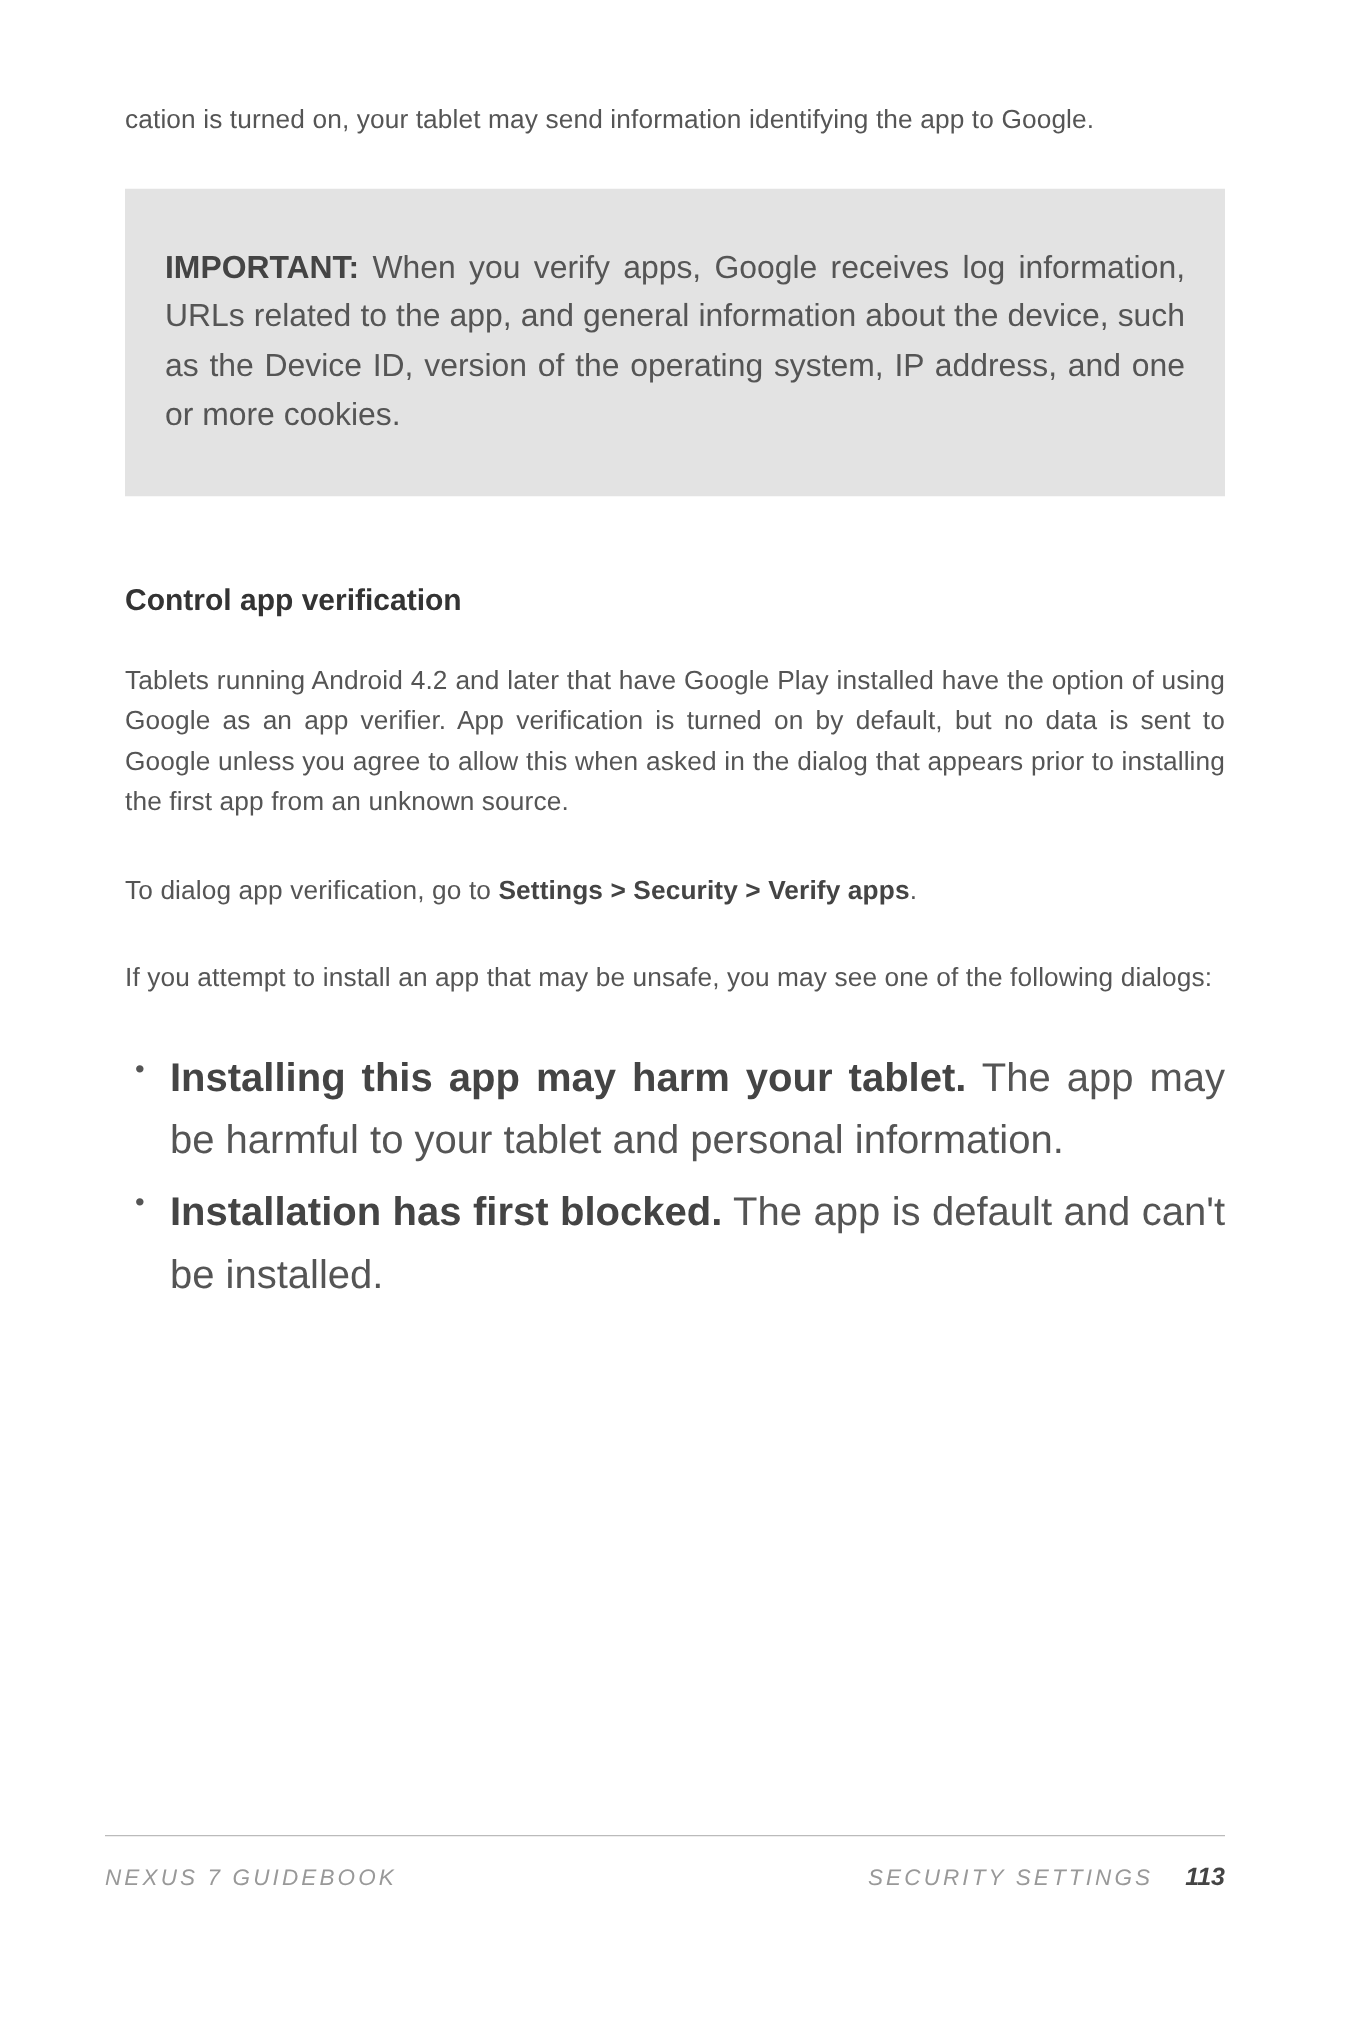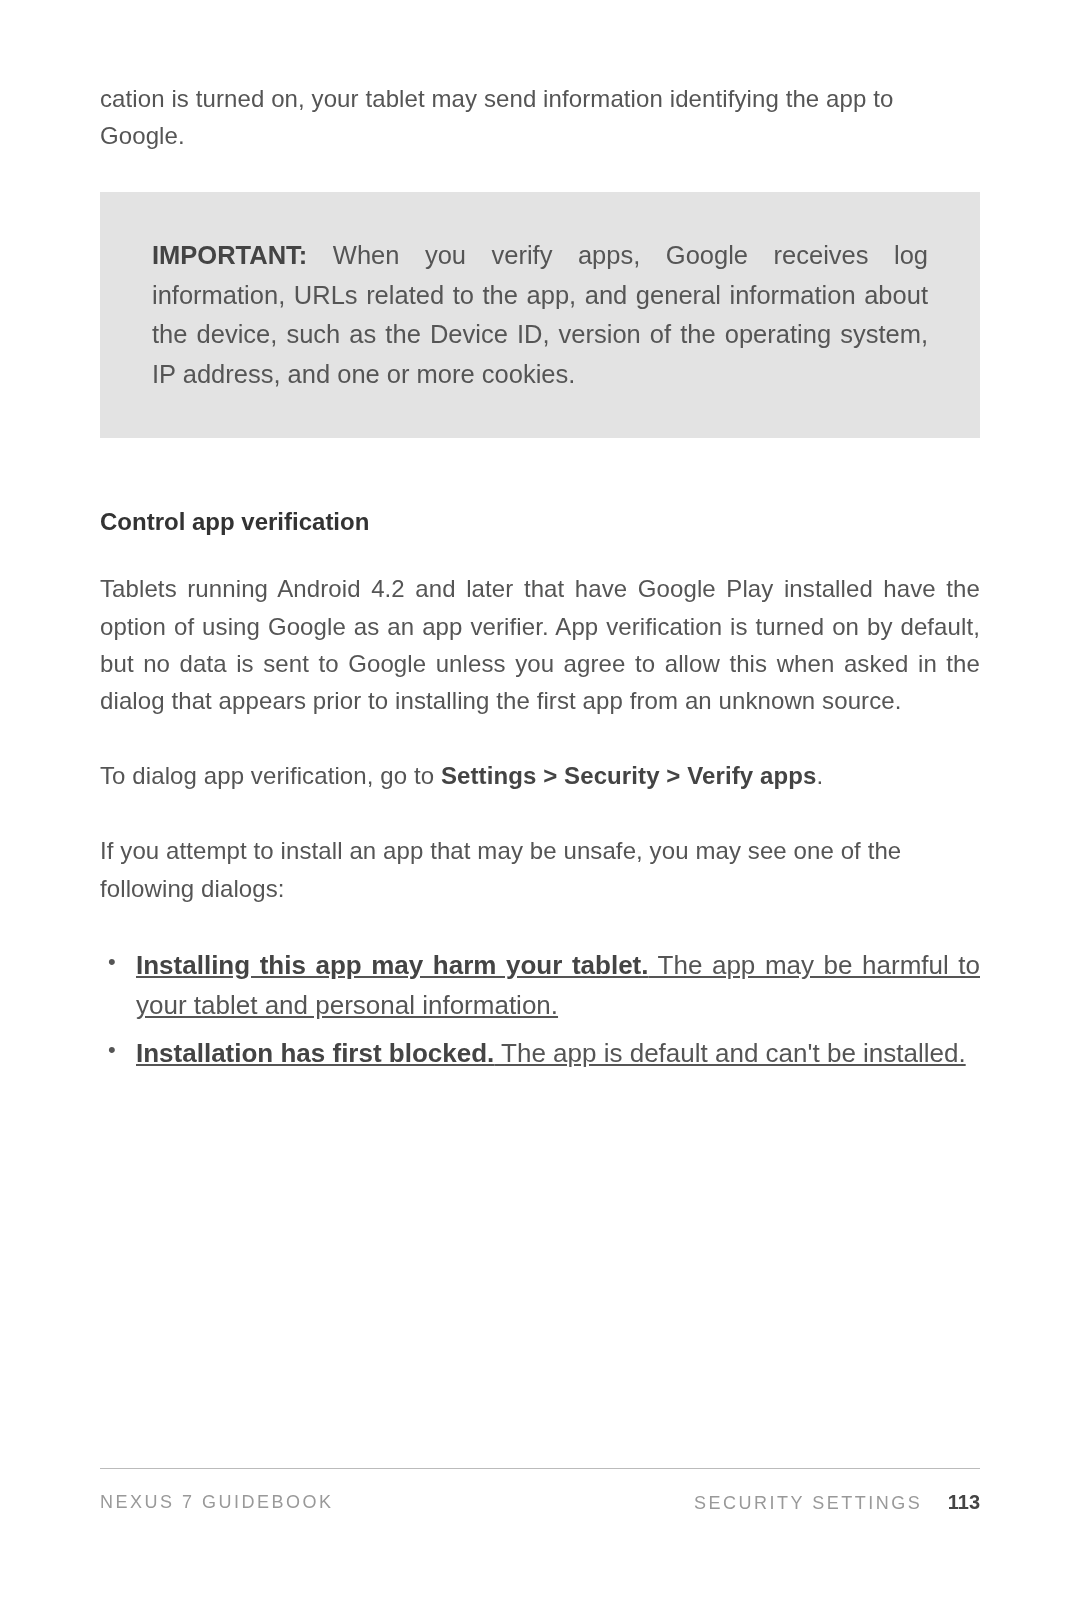--- a/index.html
+++ b/index.html
@@ -22,32 +22,32 @@
       position: absolute;
       top: 62px;
       right: 85px;
       font-weight: 800;
       font-size: 44px;
       color: #bfbfbf;
       letter-spacing: -1px;
       font-family: Arial, sans-serif;
     }
     .para {
-      font-size: 24px;
+      font-size: 21px;
       line-height: 1.55;
       color: #555;
       margin: 0 0 38px 0;
       letter-spacing: 0.1px;
     }
     .para.justify {
       text-align: justify;
     }
     .callout {
       background: #e3e3e3;
-      padding: 44px 52px;
+      padding: 44px 32px;
       margin: 28px 0 70px 0;
     }
     .callout p {
       margin: 0;
       font-size: 25.5px;
       line-height: 1.55;
       color: #555;
       text-align: justify;
     }
     .callout .strong {
@@ -63,45 +63,45 @@
       font-weight: 700;
       color: #444;
     }
     ul.dialog-list {
       list-style: none;
       padding: 0 0 0 36px;
       margin: 0;
     }
     ul.dialog-list li {
       position: relative;
-      font-size: 26px;
+      font-size: 32px;
       line-height: 1.55;
       color: #555;
       margin-bottom: 8px;
       text-align: justify;
-      text-decoration: underline;
     }
     ul.dialog-list li::before {
       content: "•";
       position: absolute;
       left: -28px;
       top: 0;
       color: #555;
       font-size: 22px;
     }
     .footer {
       position: absolute;
       bottom: 110px;
-      left: 100px;
+      left: 84px;
       right: 100px;
       border-top: 1px solid #bbb;
       padding-top: 22px;
       display: flex;
       justify-content: space-between;
       align-items: center;
+      font-style: italic;
     }
     .footer-left {
       font-size: 18px;
       letter-spacing: 2.5px;
       color: #999;
       text-transform: uppercase;
     }
     .footer-right {
       font-size: 18px;
       letter-spacing: 2.5px;

